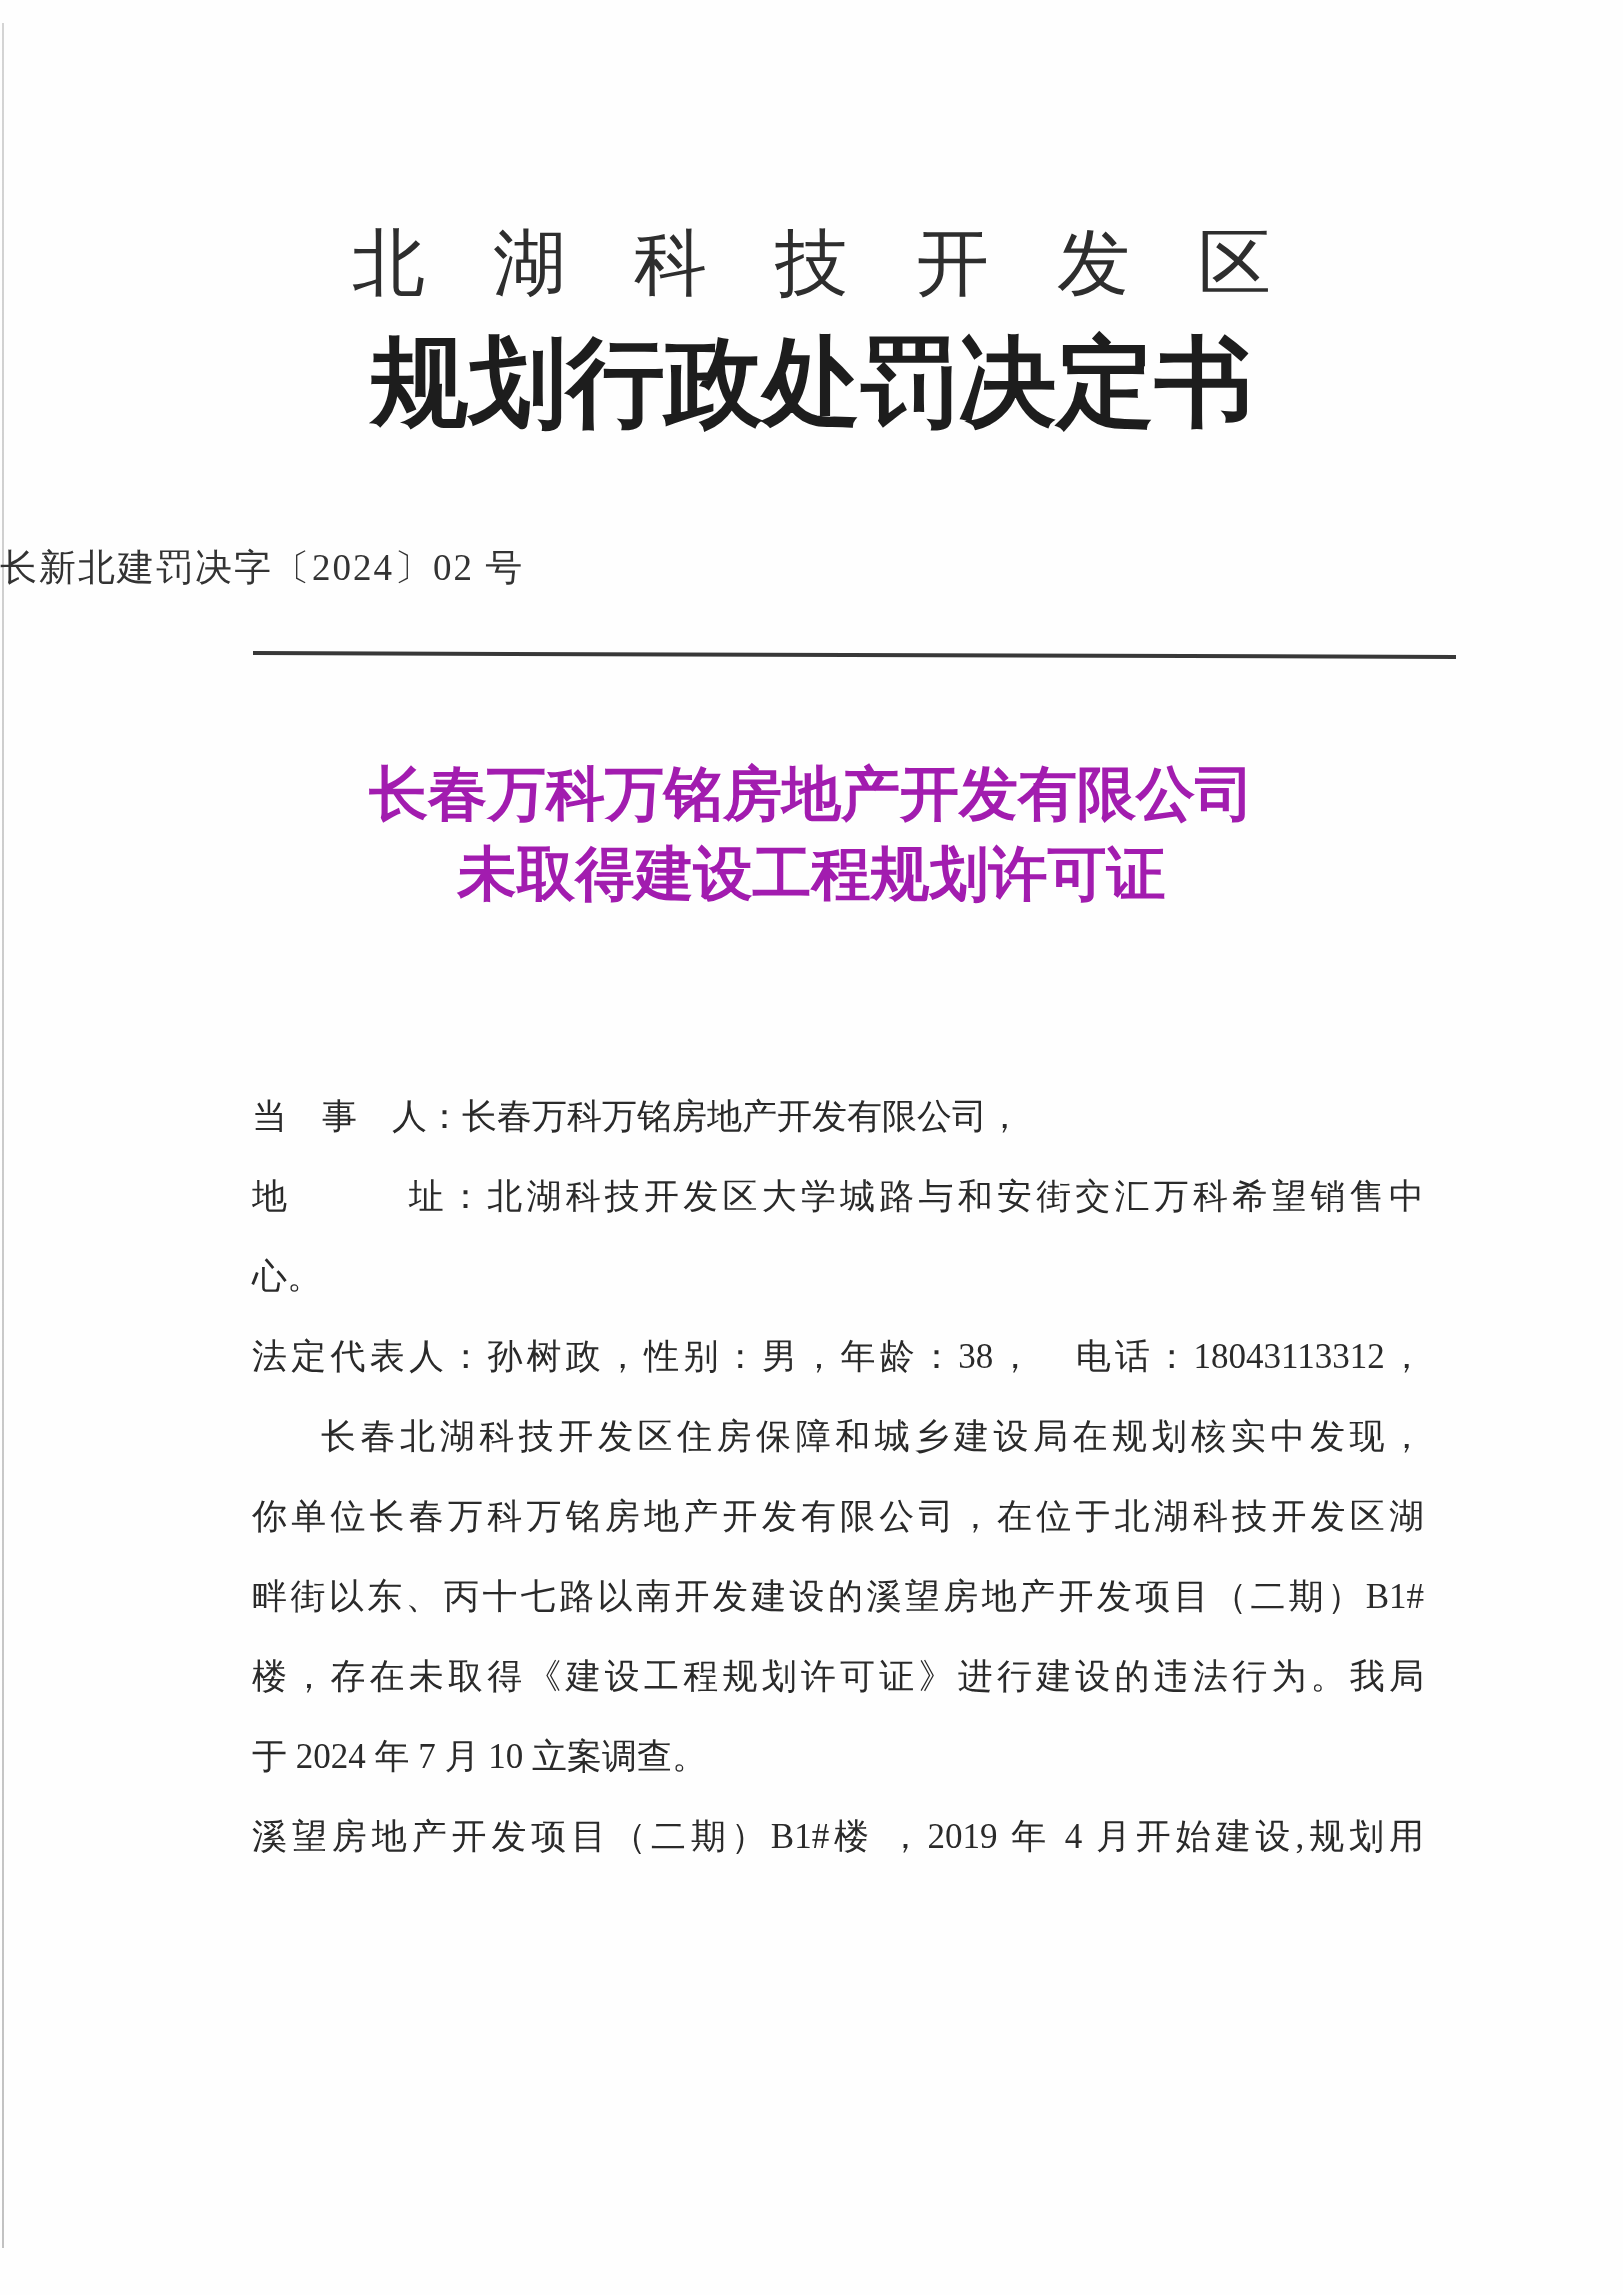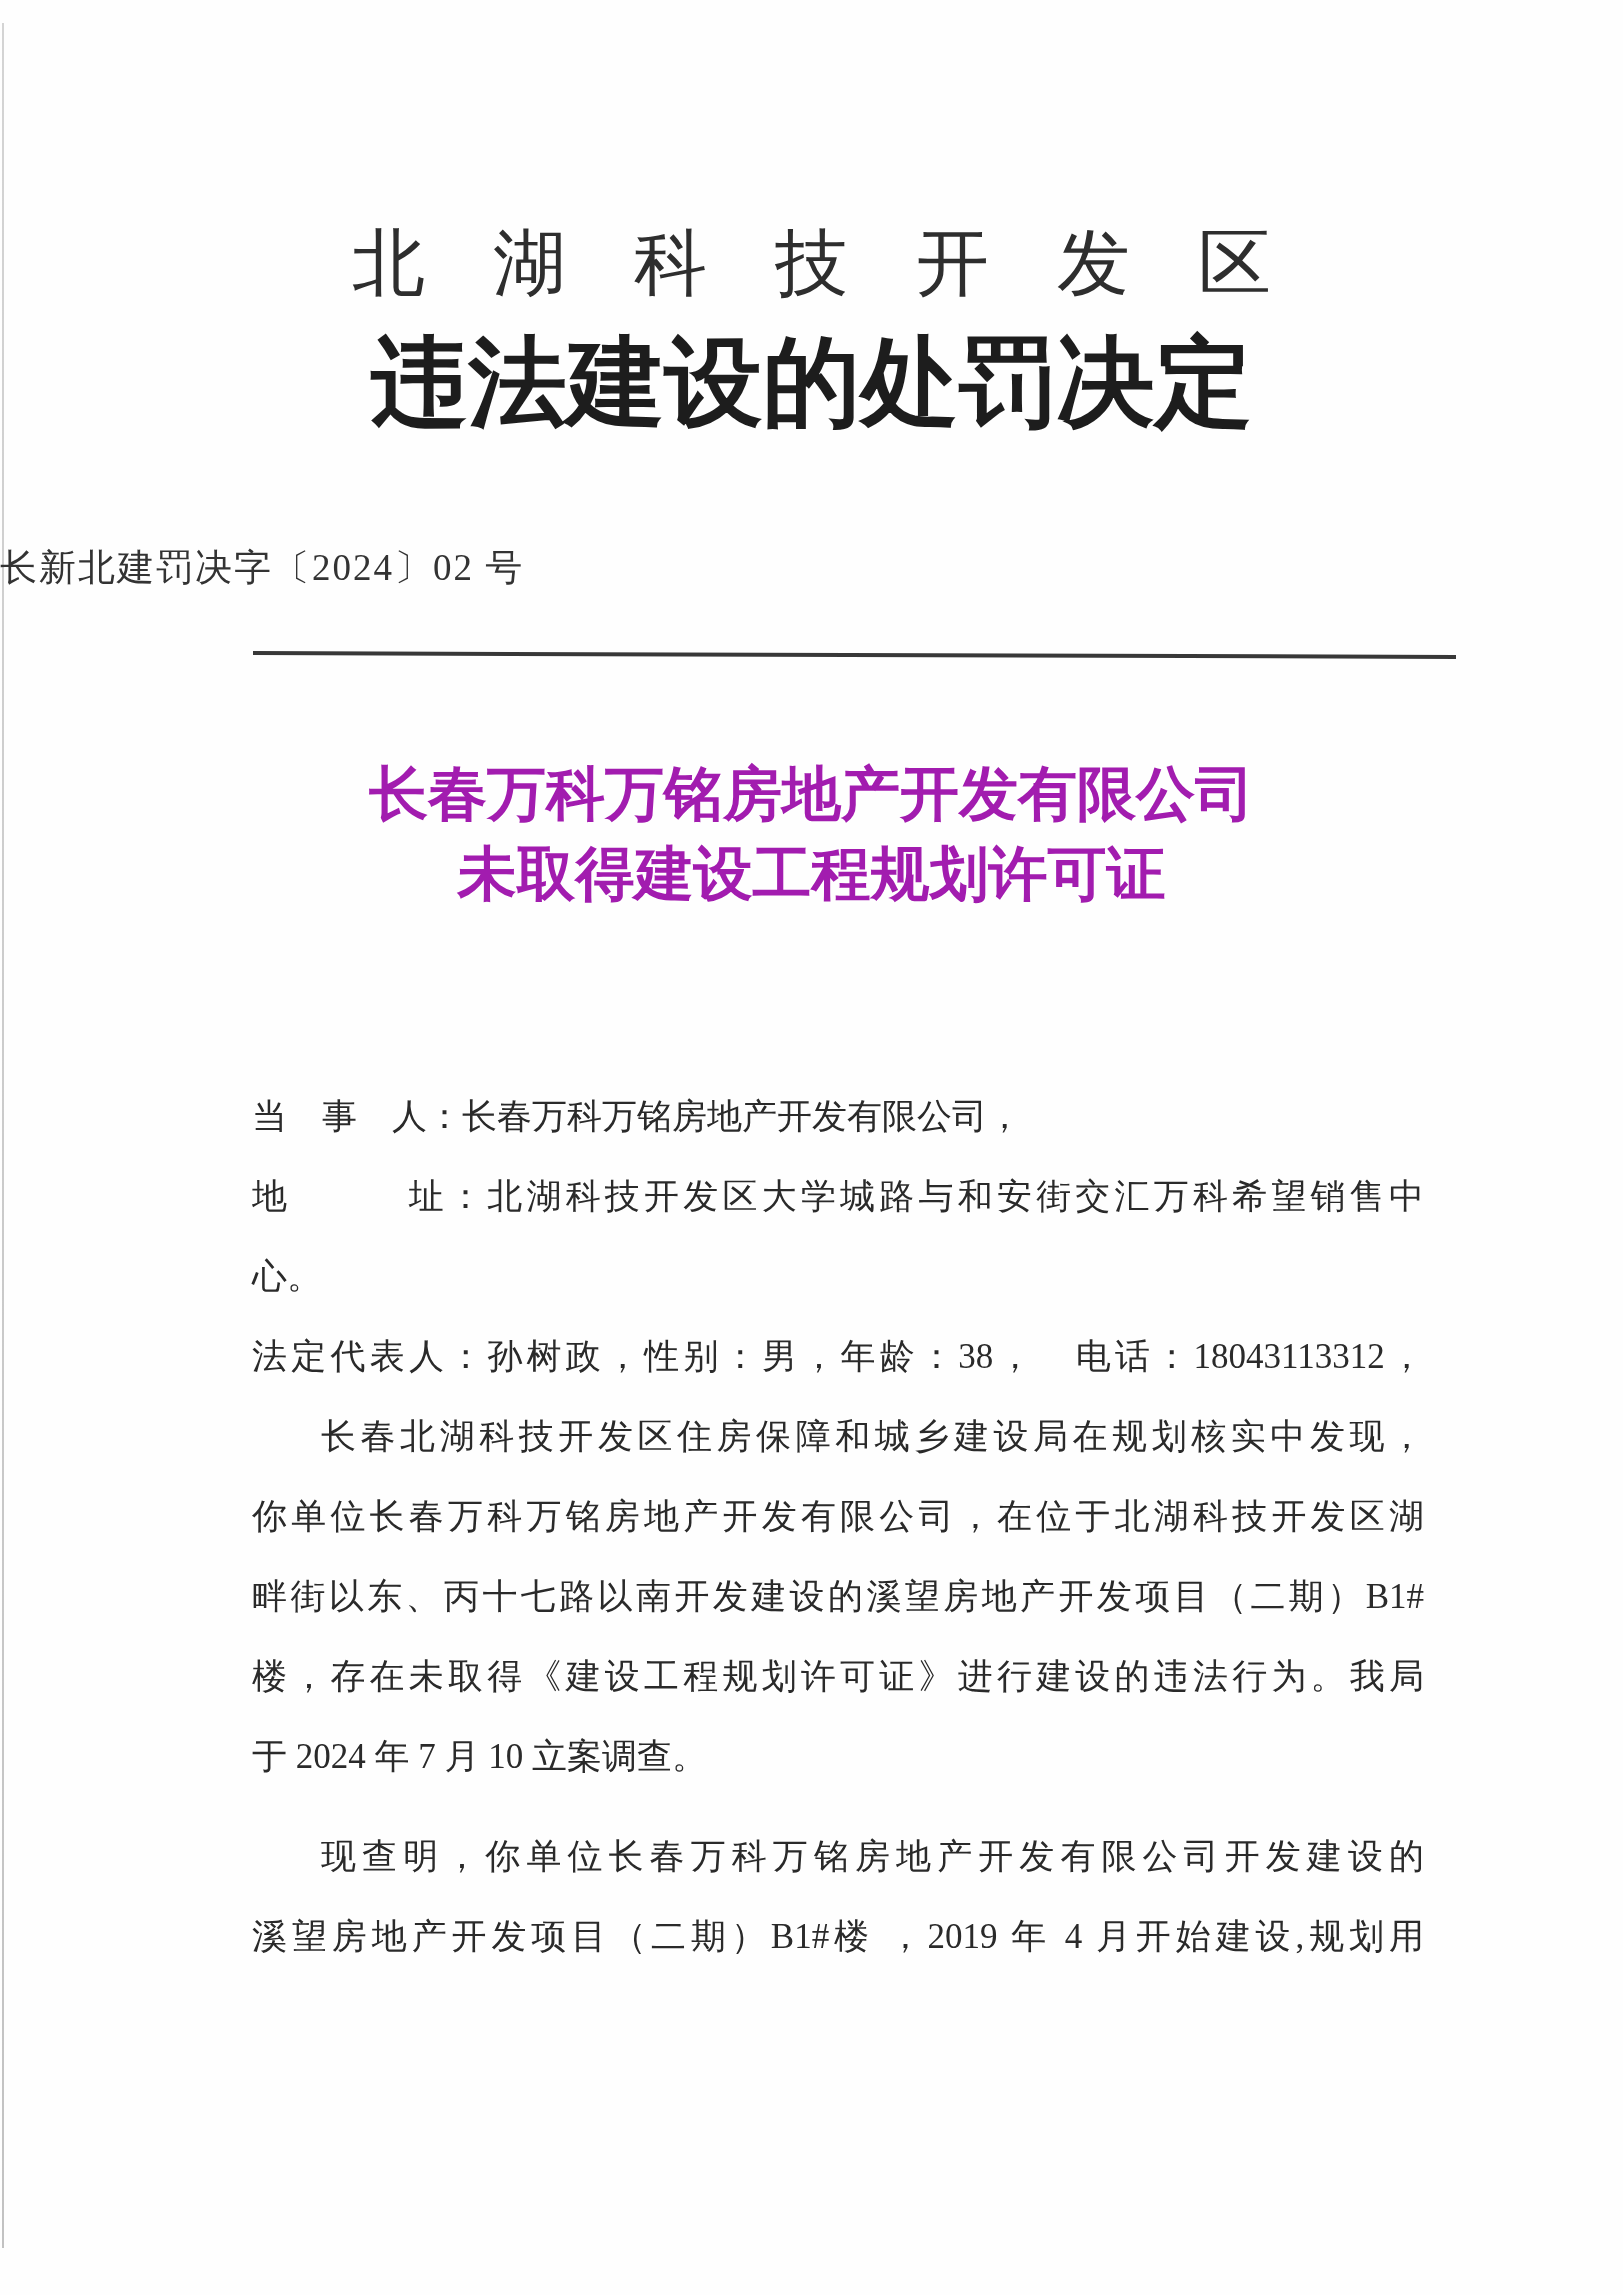--- a/index.html
+++ b/index.html
@@ -69,39 +69,38 @@
 </style>
 </head>
 <body>
 
 <div class="page">
 
   <div class="scan-edge"></div>
 
   <div class="org-title">北湖科技开发区</div>
 
-  <div class="doc-type-title">违法建设的处罚决定</div>
+  <div class="doc-type-title">规划行政处罚决定书</div>
 
   <div class="doc-number">长新北建罚决字〔2024〕02 号</div>
 
   <div class="divider"></div>
 
   <div class="subject">
     <div>长春万科万铭房地产开发有限公司</div>
     <div>未取得建设工程规划许可证</div>
   </div>
 
   <div class="body-text">
     <div class="bl">当　事　人：长春万科万铭房地产开发有限公司，</div>
     <div class="bl j">地　　　址：北湖科技开发区大学城路与和安街交汇万科希望销售中</div>
     <div class="bl">心。</div>
     <div class="bl j">法定代表人：孙树政，性别：男，年龄：38，　电话：18043113312，</div>
     <div class="bl j ind">长春北湖科技开发区住房保障和城乡建设局在规划核实中发现，</div>
     <div class="bl j">你单位长春万科万铭房地产开发有限公司，在位于北湖科技开发区湖</div>
     <div class="bl j">畔街以东、丙十七路以南开发建设的溪望房地产开发项目（二期）B1#</div>
     <div class="bl j">楼，存在未取得《建设工程规划许可证》进行建设的违法行为。我局</div>
     <div class="bl">于 2024 年 7 月 10 立案调查。</div>
-    <div class="bl j ind gap">现查明，你单位长春万科万铭房地产开发有限公司开发建设的</div>
     <div class="bl j">溪望房地产开发项目（二期）B1#楼 ，2019 年 4 月开始建设,规划用</div>
   </div>
 
 </div>
 
 
 </body></html>

